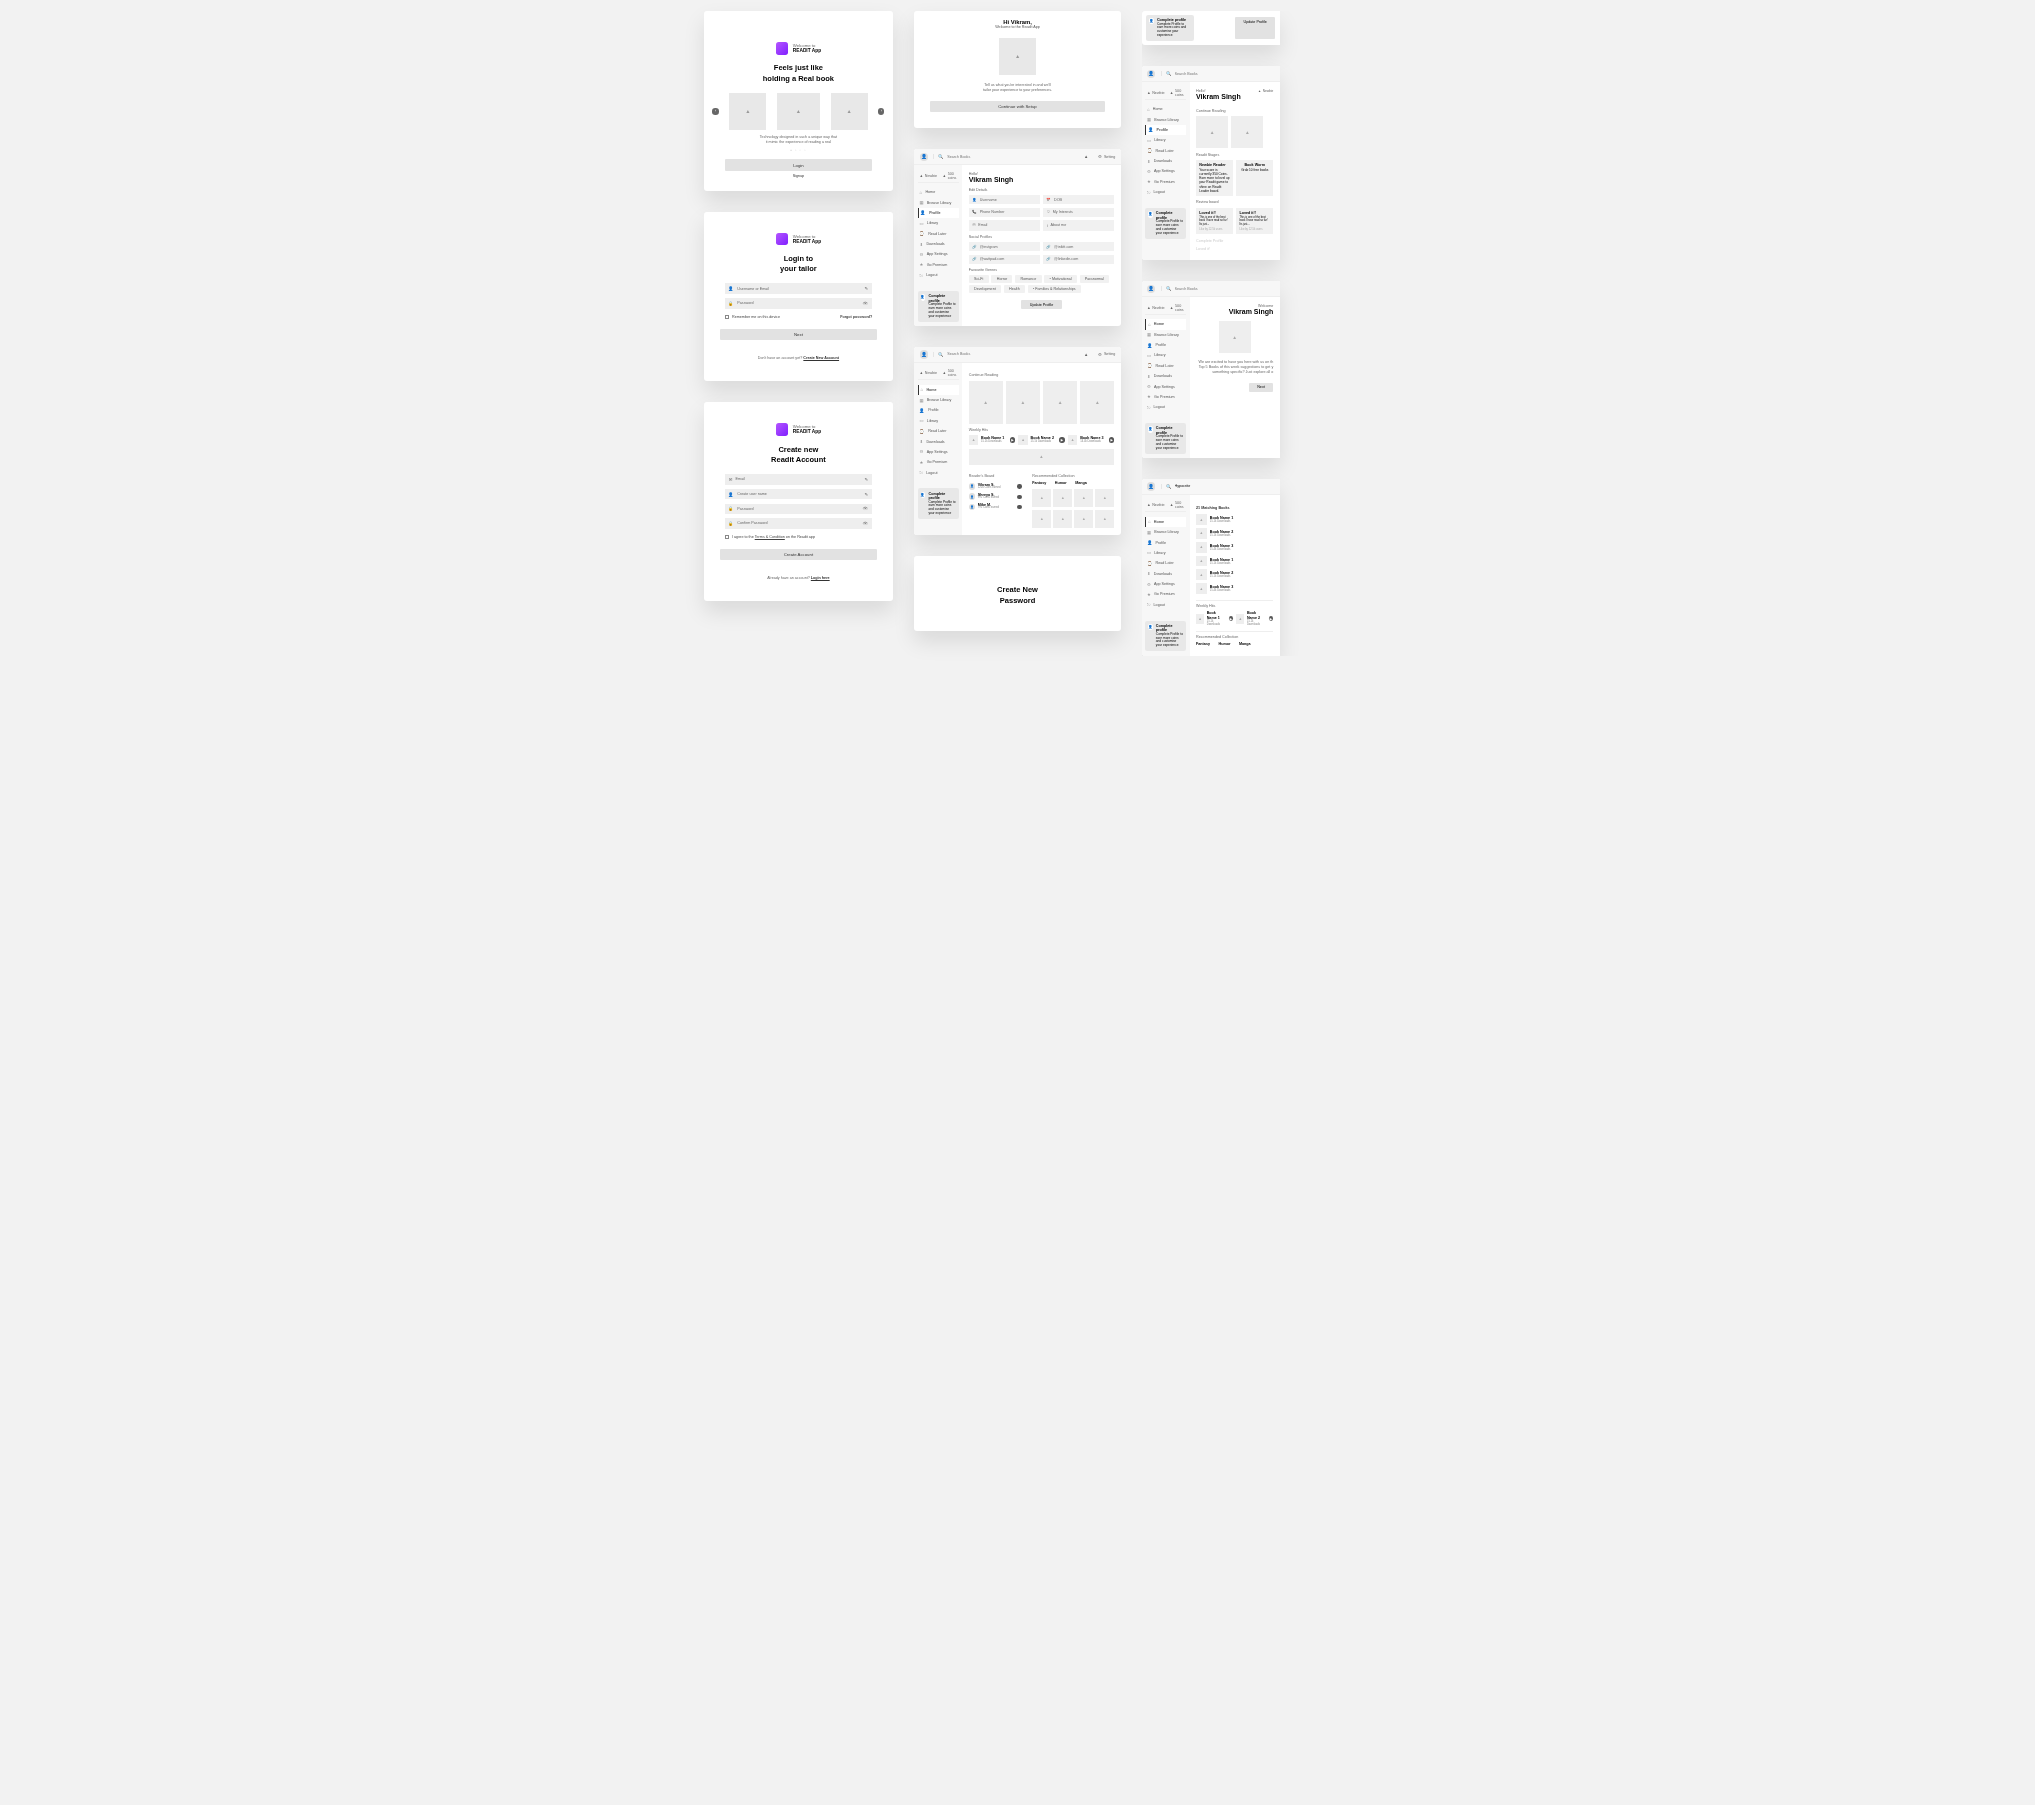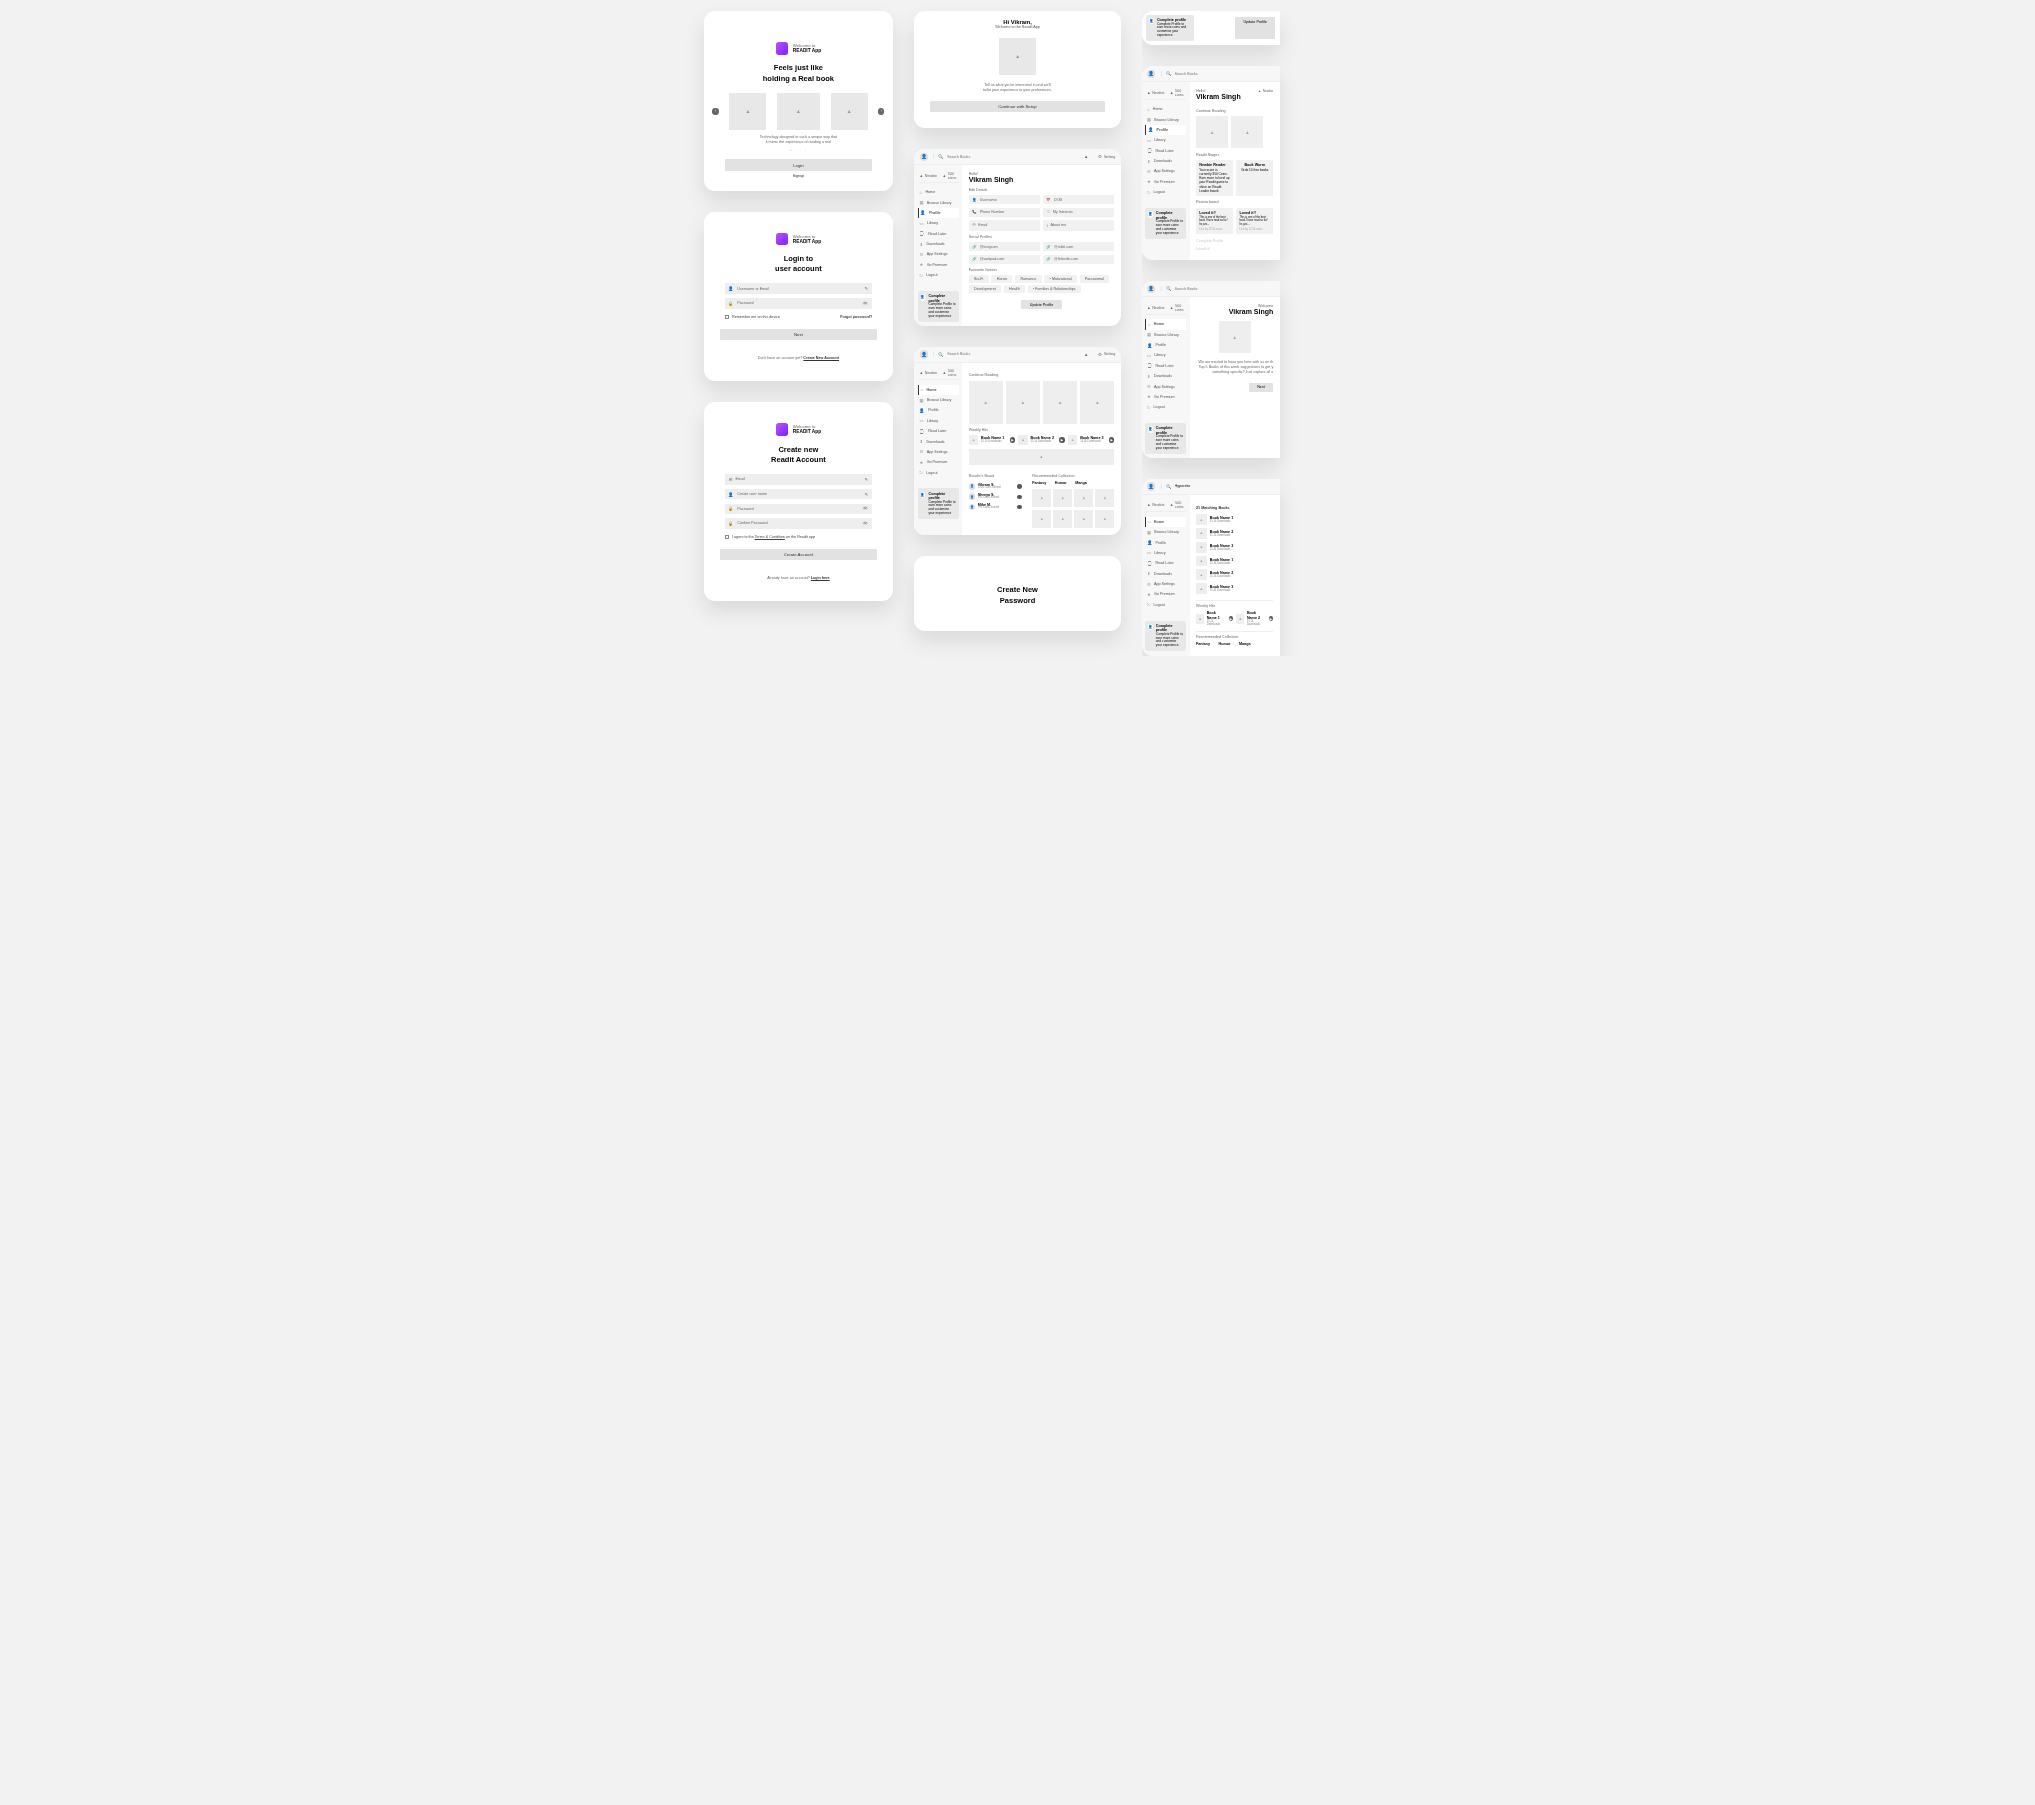--- a/index.html
+++ b/index.html
@@ -1,19 +1,19 @@
 <!DOCTYPE html>
 <html style="font-size:8.5px"><head>
 <meta charset="utf-8">
 <style>
 * { box-sizing: border-box; margin: 0; padding: 0; }
 body { font-family: -apple-system, BlinkMacSystemFont, 'Segoe UI', Arial, sans-serif; background: #f2f2f2; padding: 10.6px; }
 .canvas { display: grid; grid-template-columns: 1fr 1fr 1fr; gap: 21px; max-width: 628px; margin: 0 auto; }
 .col { display: flex; flex-direction: column; gap: 21px; }
-.card { background: #fff; border-radius: 11px; box-shadow: 0 10.6px 21px rgba(0,0,0,0.1); overflow: hidden; }
+.card { background: #fff; border-radius: 3px; box-shadow: 0 10.6px 21px rgba(0,0,0,0.1); overflow: hidden; }
 .logo-row { display: flex; align-items: center; justify-content: center; gap: 4.3px; padding-top: 21px; }
 .logo-box { width: 12.8px; height: 12.8px; background: linear-gradient(135deg, #b455ff, #8020ff); border-radius: 2.7px; }
 .logo-txt { font-size: 4.3px; line-height: 1.2; }
 .logo-txt .l1 { color: #666; }
 .logo-txt .l2 { font-weight: 700; font-size: 4.8px; }
 .headline { text-align: center; font-weight: 600; font-size: 7.5px; margin: 8.5px 0; line-height: 1.4; }
 .carousel { display: flex; align-items: center; justify-content: center; gap: 10.6px; padding: 0 5.3px; }
 .slide { background: #e8e8e8; width: 37px; height: 37px; display: flex; align-items: center; justify-content: center; font-size: 5.3px; color: #999; }
 .slide.lg { width: 43px; height: 37px; }
 .car-btn { width: 6.4px; height: 6.4px; background: #666; border-radius: 50%; color: #fff; display: flex; align-items: center; justify-content: center; font-size: 3.7px; }
@@ -147,21 +147,21 @@
 
 <div class="card" style="padding-bottom:10.6px;">
   <div class="logo-row">
           <div class="logo-box"></div>
           <div class="logo-txt">
             <div class="l1">Welcome to</div>
             <div class="l2">READIT App</div>
           </div>
         </div>
   <div class="headline" style="white-space:pre-line;">Login to
-user account</div>
+your tailor</div>
   <div class="form">
     <div class="inp">
             <span class="ic">👤</span>
             <span>Username or Email</span>
             <span class="ic r">✎</span>
           </div>
     <div class="inp">
             <span class="ic">🔒</span>
             <span>Password</span>
             <span class="ic r">👁</span>

